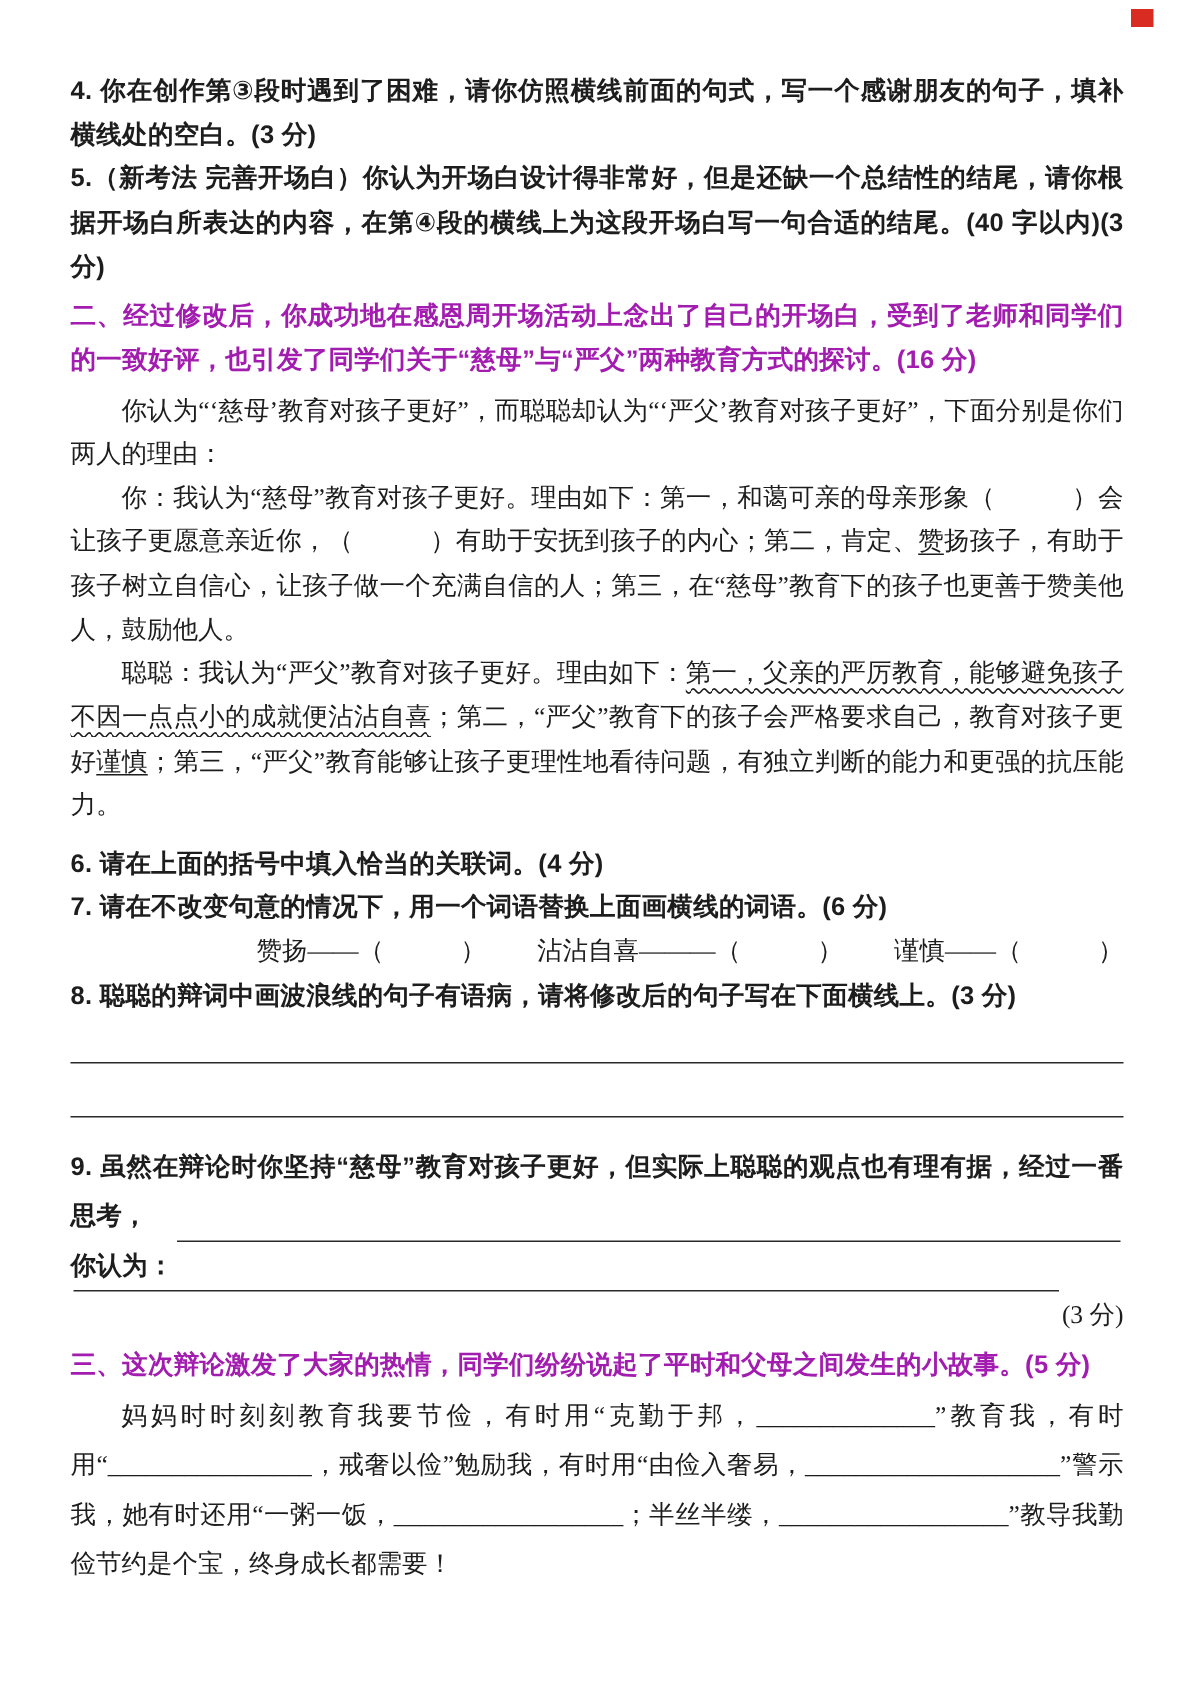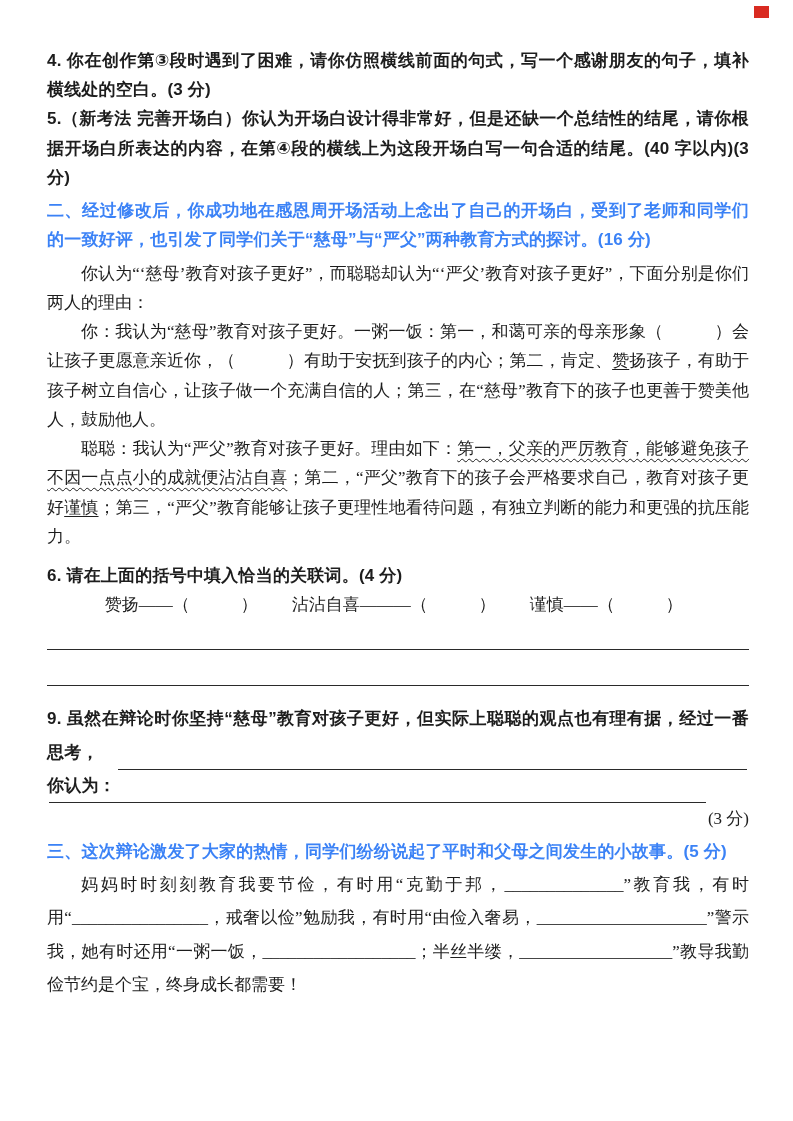--- a/index.html
+++ b/index.html
@@ -8,25 +8,25 @@
     font-family:"Liberation Serif","DejaVu Serif",serif;
     color:#1d1d1d;font-size:17px;position:relative;
   }
   .page{padding:46px 44px 0 47px;}
   .block{text-align:justify;line-height:1.72;}
   .q{
     font-family:"Liberation Sans","DejaVu Sans",sans-serif;
     font-weight:700;letter-spacing:0.2px;
   }
   .para{text-indent:2em;}
-  .blue{color:#3b82f6;}
+  .blue{color:#a21caf;}
   .spread{line-height:1.95;}
   .seg-solid{text-decoration:underline;text-decoration-thickness:1px;text-underline-offset:3px;}
   .seg-wavy{text-decoration:underline wavy;text-decoration-thickness:1px;text-underline-offset:4px;}
-  .answers-row{padding-left:3.4em;text-align:left;line-height:1.72;font-family:Liberation Serif, serif;}
+  .answers-row{padding-left:3.4em;text-align:right;line-height:1.72;font-family:Liberation Serif, serif;}
   .rule{height:0;border-bottom:1.5px solid #2a2a2a;}
   .rule-1{margin-top:30px;}
   .rule-2{margin-top:35px;}
   .fill-row{display:flex;align-items:flex-start;line-height:1.95;}
   .fill-line{flex:1;border-bottom:1.5px solid #2a2a2a;margin:0 2px 5px 2px;height:0;}
   .score-tail{white-space:nowrap;}
   .mt2{margin-top:2px;}  .mt4{margin-top:4px;}  .mt6{margin-top:2px;}  .mt10{margin-top:10px;} .mt12{} .mt16{margin-top:16px;}
   .corner-mark{
     position:absolute;top:6px;right:24px;width:15px;height:12px;
     background:#d92b21;
@@ -40,29 +40,31 @@
 <div class="page">
 
   <div class="block q">4. 你在创作第③段时遇到了困难，请你仿照横线前面的句式，写一个感谢朋友的句子，填补横线处的空白。(3 分)</div>
 
   <div class="block q mt12">5.（新考法 完善开场白）你认为开场白设计得非常好，但是还缺一个总结性的结尾，请你根据开场白所表达的内容，在第④段的横线上为这段开场白写一句合适的结尾。(40 字以内)(3 分)</div>
 
   <div class="block q blue mt4">二、经过修改后，你成功地在感恩周开场活动上念出了自己的开场白，受到了老师和同学们的一致好评，也引发了同学们关于“慈母”与“严父”两种教育方式的探讨。(16 分)</div>
 
   <div class="block para mt4">你认为“‘慈母’教育对孩子更好”，而聪聪却认为“‘严父’教育对孩子更好”，下面分别是你们两人的理由：</div>
 
-  <div class="block para"><span>你：我认为“慈母”教育对孩子更好。一粥一饭：第一，和蔼可亲的母亲形象（　　　）会让孩子更愿意亲近你，（　　　）有助于安抚到孩子的内心；第二，肯定、</span><span class="seg-solid">赞</span><span>扬孩子，有助于孩子树立自信心，让孩子做一个充满自信的人；第三，在“慈母”教育下的孩子也更善于赞美他人，鼓励他人。</span></div>
+  <div class="block para"><span>你：我认为“慈母”教育对孩子更好。理由如下：第一，和蔼可亲的母亲形象（　　　）会让孩子更愿意亲近你，（　　　）有助于安抚到孩子的内心；第二，肯定、</span><span class="seg-solid">赞</span><span>扬孩子，有助于孩子树立自信心，让孩子做一个充满自信的人；第三，在“慈母”教育下的孩子也更善于赞美他人，鼓励他人。</span></div>
 
   <div class="block para"><span>聪聪：我认为“严父”教育对孩子更好。理由如下：</span><span class="seg-wavy">第一，父亲的严厉教育，能够避免孩子不因一点点小的成就便沾沾自喜</span><span>；第二，“严父”教育下的孩子会严格要求自己，教育对孩子更好</span><span class="seg-solid">谨慎</span><span>；第三，“严父”教育能够让孩子更理性地看待问题，有独立判断的能力和更强的抗压能力。</span></div>
 
   <div class="block q mt10">6. 请在上面的括号中填入恰当的关联词。(4 分)</div>
 
+  <div class="block q">7. 请在不改变句意的情况下，用一个词语替换上面画横线的词语。(6 分)</div>
 
   <div class="block answers-row">赞扬——（　　　）　　沾沾自喜———（　　　）　　谨慎——（　　　）</div>
 
+  <div class="block q">8. 聪聪的辩词中画波浪线的句子有语病，请将修改后的句子写在下面横线上。(3 分)</div>
 
   <div class="rule rule-1"></div>
   <div class="rule rule-2"></div>
 
   <div class="block q spread mt16">
     <span>9. 虽然在辩论时你坚持“慈母”教育对孩子更好，但实际上聪聪的观点也有理有据，经过一番思考，</span>
   </div>
   <div class="fill-row">
     <span class="q">你认为：</span>
     <div class="fill-line"></div>

